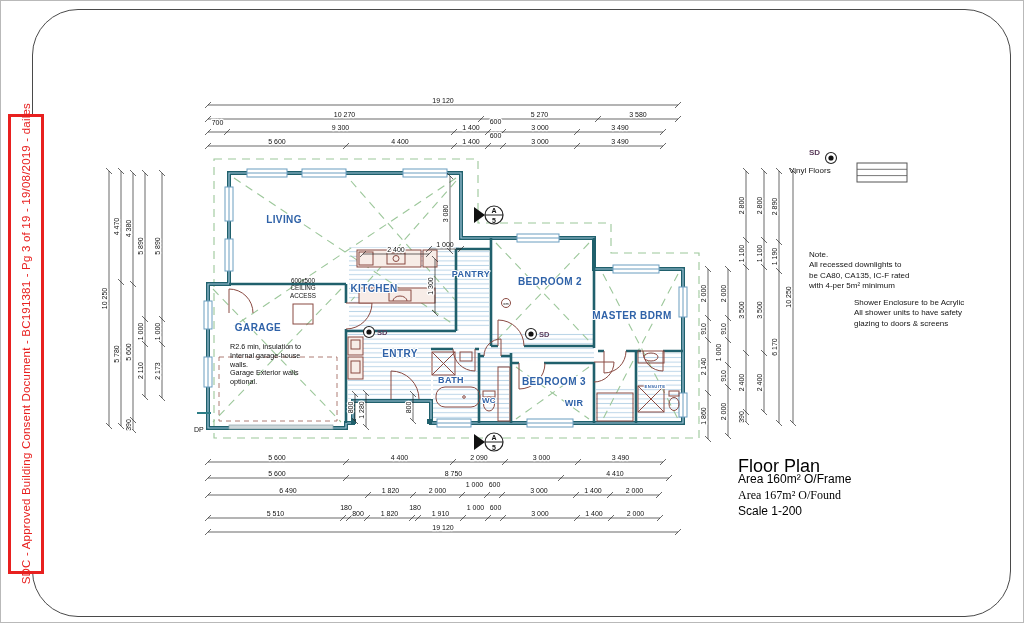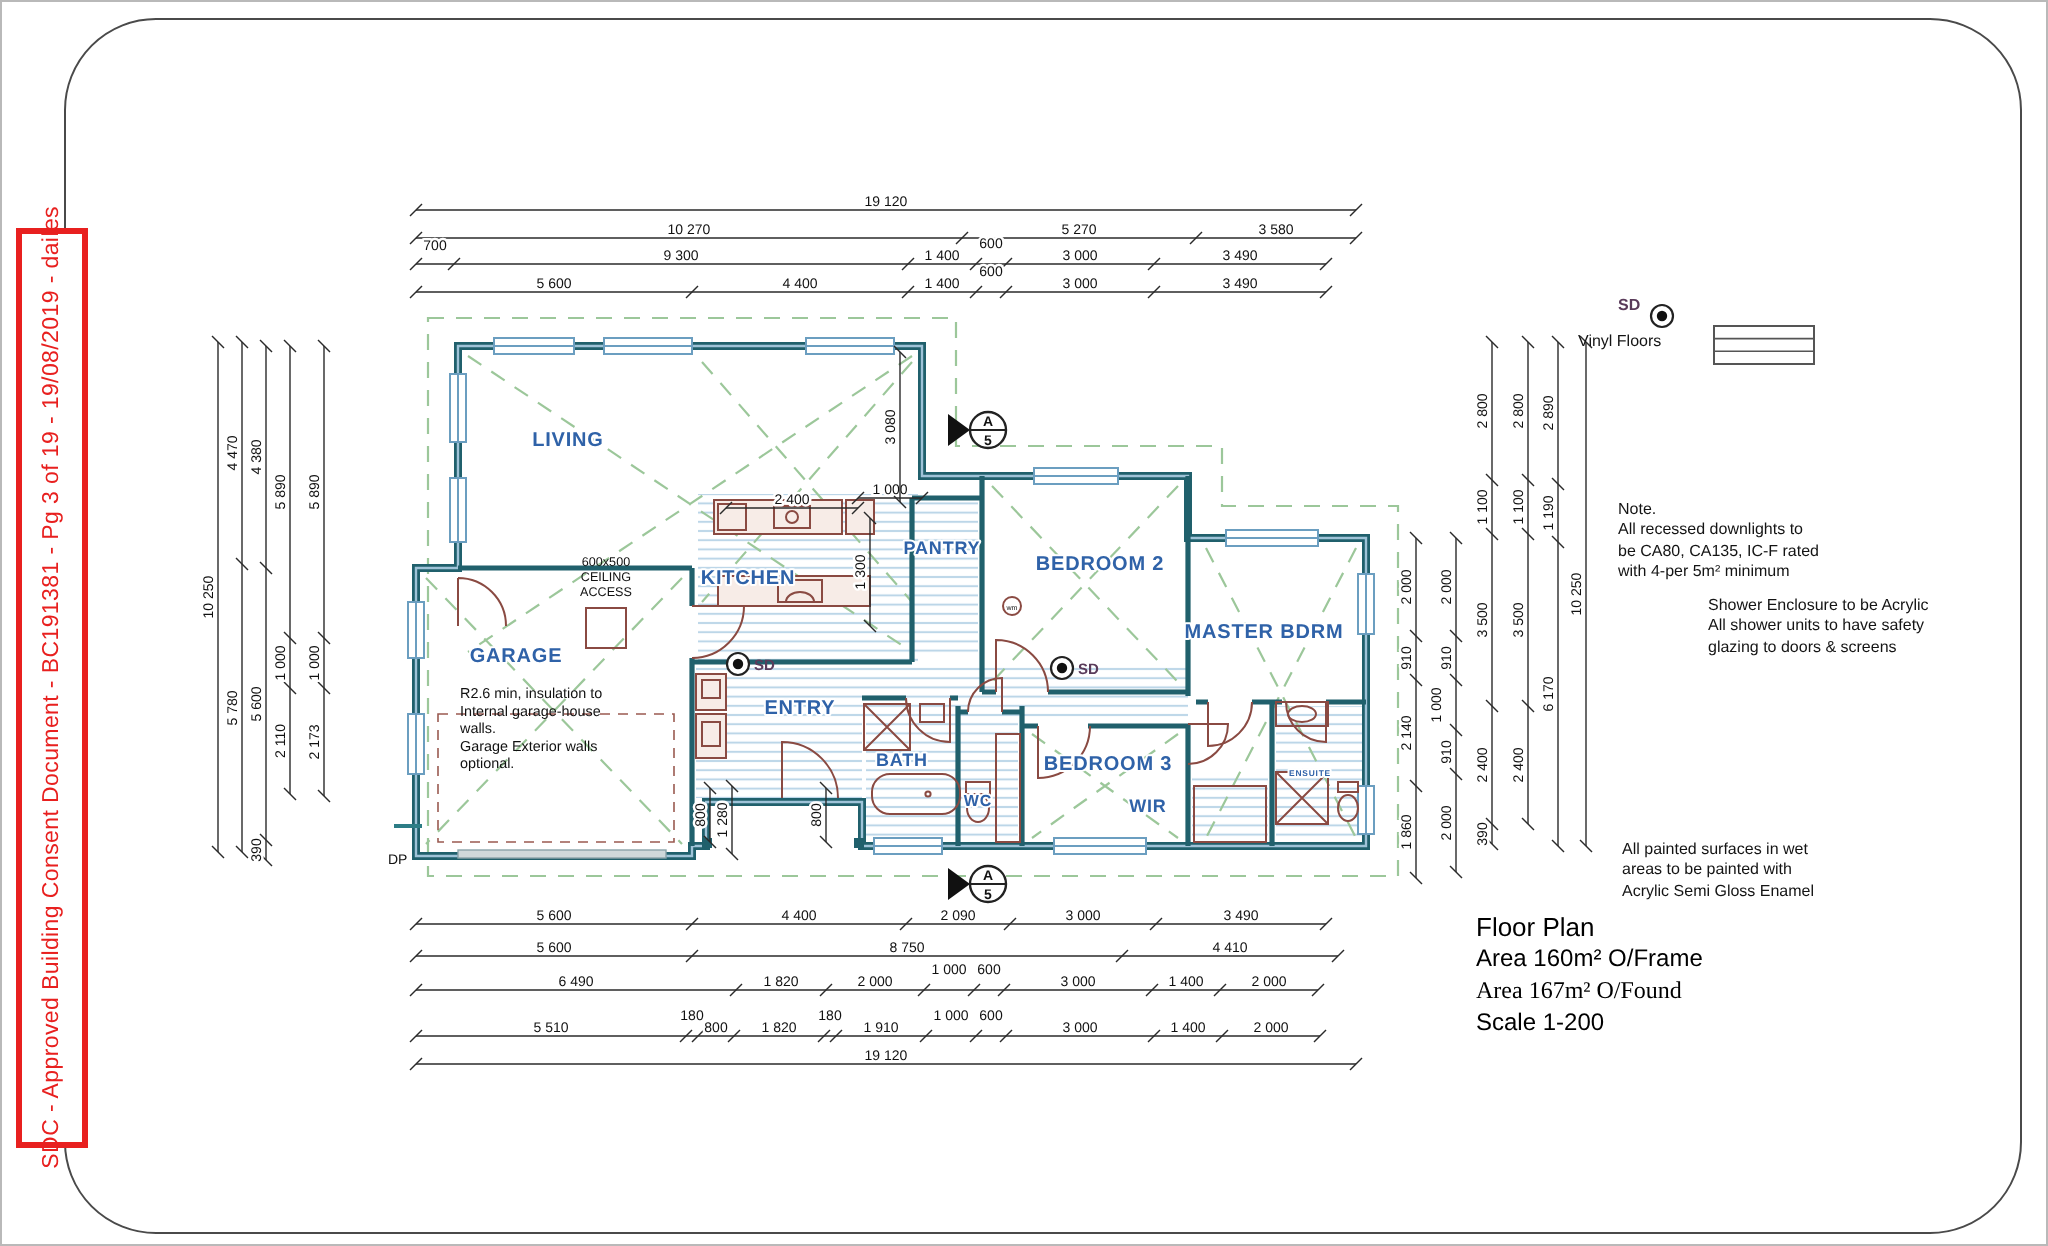--- a/index.html
+++ b/index.html
@@ -8,21 +8,21 @@
   #sheet-border{position:absolute;left:31px;top:8px;width:977px;height:606px;
         border:1.5px solid #4a4a4a;border-radius:46px;}
   
   #stamp{position:absolute;left:7px;top:113px;width:30px;height:454px;border:3px solid #e8201f;
         background:#fff;display:flex;align-items:center;justify-content:center;z-index:5;}
   #stamp span{writing-mode:vertical-rl;transform:rotate(180deg);white-space:nowrap;
         color:#e8201f;font-size:11.5px;font-weight:500;letter-spacing:.2px;}
   
   .note{position:absolute;font-size:8px;line-height:1.3;color:#141414;white-space:pre-line;width:118px;}
   .tbline{position:absolute;font-size:12px;color:#000;}
-  .tbline.first{font-size:13px;}
+  .tbline.first{font-size:18px;}
   
   .dimline{stroke:#2a2a2a;stroke-width:.7;fill:none;}
   .dimtxt{font-family:"Liberation Sans",sans-serif;font-size:7px;fill:#111;
         paint-order:stroke;stroke:#fff;stroke-width:2.5px;stroke-linejoin:round;}
   .room{font-family:"Liberation Sans",sans-serif;font-weight:bold;fill:#2f62a8;letter-spacing:.4px;
         paint-order:stroke;stroke:#fff;stroke-width:2px;stroke-linejoin:round;}
   .ann{font-family:"Liberation Sans",sans-serif;fill:#111;}
   .sdtxt{font-family:"Liberation Sans",sans-serif;font-size:7.5px;font-weight:bold;fill:#5a3b5a;}
   .greendash{stroke:#9cc79a;stroke-width:1.1;stroke-dasharray:8 6;fill:none;}
   .browndash{stroke:#9a5a50;stroke-width:.8;stroke-dasharray:5 4;fill:none;}
@@ -517,22 +517,19 @@
   <div class="note" style="left:808px;top:147px;font-weight:bold;color:#5a3b5a;">SD</div>
   <div class="note" style="left:788px;top:165px;">Vinyl Floors</div>
 
   <div class="note" style="left:808px;top:249px;">Note.
 All recessed downlights to
 be CA80, CA135, IC-F rated
 with 4-per 5m² minimum</div>
   <div class="note" style="left:812px;top:297px;margin-left:41px;">Shower Enclosure to be Acrylic
 All shower units to have safety
 glazing to doors &amp; screens</div>
-  <div class="note" style="left:810px;top:419px;">All painted surfaces in wet
-areas to be painted with
-Acrylic Semi Gloss Enamel</div>
 
   <div class="tbline first" style="left:737px;top:455px;">Floor Plan</div>
   <div class="tbline" style="left:737px;top:471px;">Area 160m² O/Frame</div>
   <div class="tbline" style="left:737px;top:487px;font-family:Liberation Serif, serif;">Area 167m² O/Found</div>
   <div class="tbline" style="left:737px;top:503px;">Scale 1-200</div>
 
 </div>
 
 </body></html>

